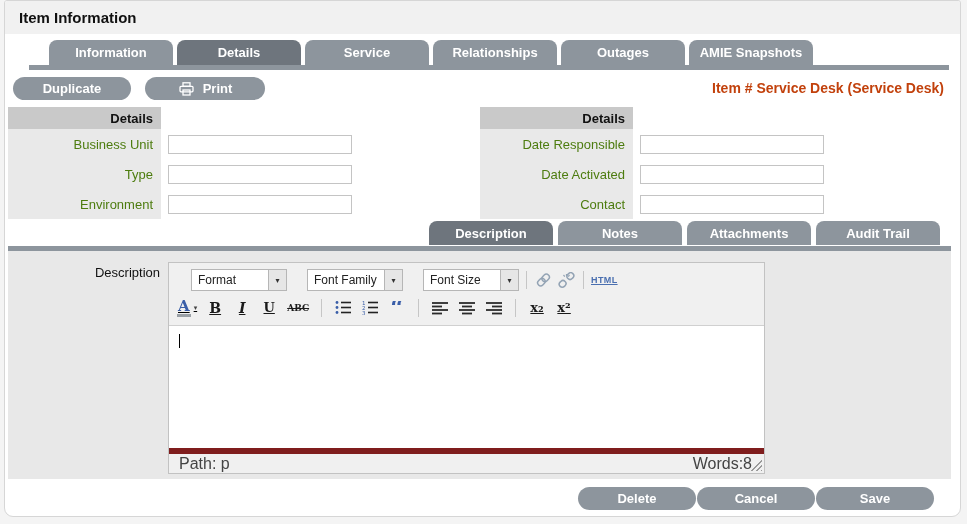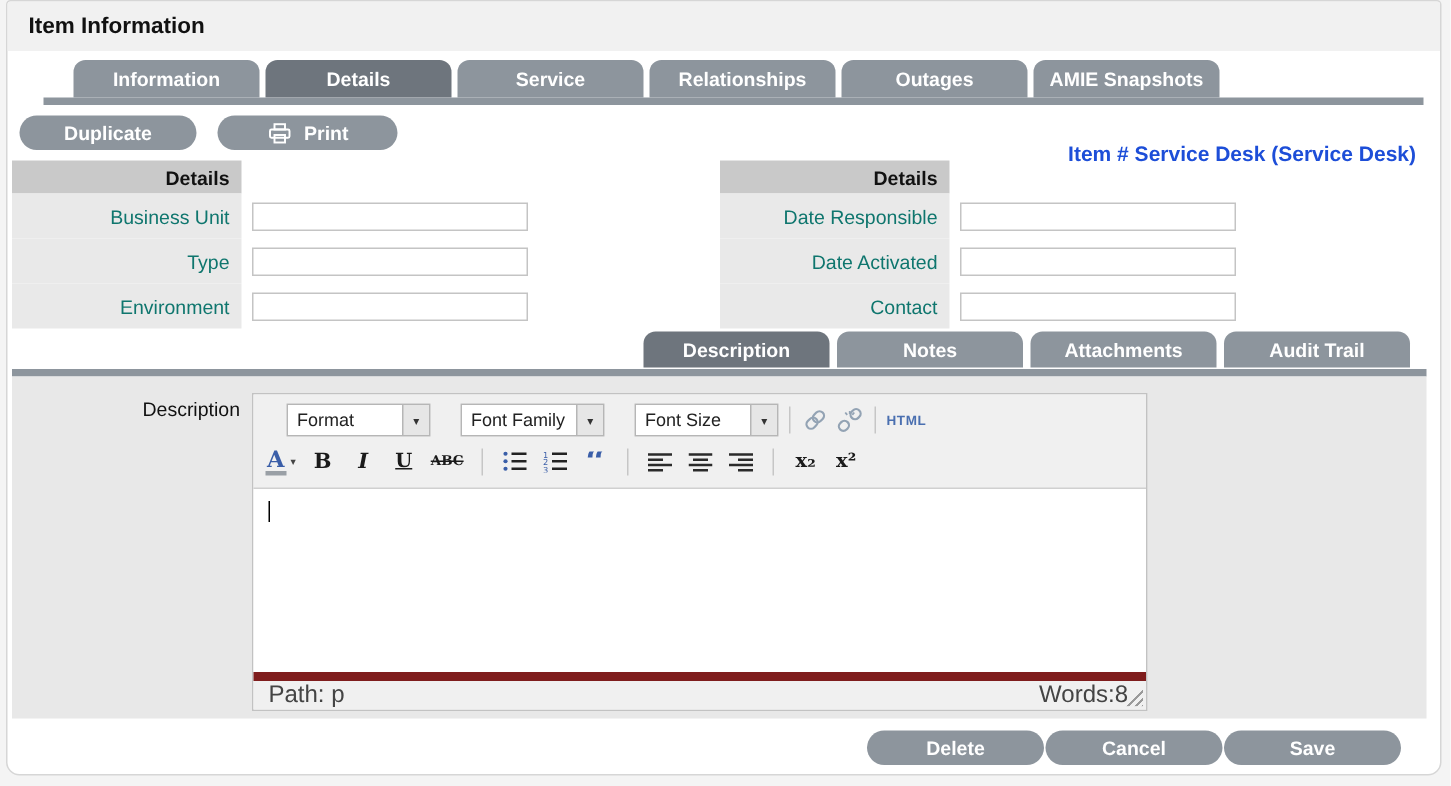--- a/index.html
+++ b/index.html
@@ -30,33 +30,33 @@
   .tab-underline { position:absolute; left:24px; right:11px; top:64px; height:5px; background:#8d959d; }
   
   .pill {
     border:none; border-radius:12px; background:#8d959d; color:#fff;
     font-family:"Liberation Sans",sans-serif;
     font-weight:bold; font-size:13px; height:23px;
     display:flex; align-items:center; justify-content:center; gap:7px; cursor:pointer;
   }
   .btn-duplicate { position:absolute; left:8px; top:76px; width:118px; }
   .btn-print { position:absolute; left:140px; top:76px; width:120px; }
-  .item-ref { position:absolute; right:16px; top:79px; font-size:14px; font-weight:bold; color:#1d4ed8;margin-top:14px; }
+  .item-ref { position:absolute; right:16px; top:79px; font-size:14px; font-weight:bold; color:#c2410c; }
   
   .panel { position:absolute; top:106px; }
   .panel-left { left:3px; }
   .panel-right { left:475px; }
   .panel-hdr {
     width:153px; height:22px; background:#c9c9c9;
     font-size:13px; font-weight:bold; color:#111;
     display:flex; align-items:center; justify-content:flex-end; padding-right:8px;
   }
   .panel-row { display:flex; height:30px; align-items:center; }
   .panel-row .lbl {
-    width:153px; height:100%; background:#e9e9e9; font-size:13px; color:#0f766e;
+    width:153px; height:100%; background:#e9e9e9; font-size:13px; color:#4d7c0f;
     display:flex; align-items:center; justify-content:flex-end; padding-right:8px;
   }
   .panel-row input {
     margin-left:7px; width:184px; height:19px;
     border:1px solid #c4c4c4; background:#fff; font-size:12px; padding:0 4px;
   }
   
   .sub-tabs { position:absolute; right:20px; top:220px; display:flex; gap:5px; }
   .sub-tabs .tab { height:24px; }
   .sub-line { position:absolute; left:3px; right:9px; top:245px; height:5px; background:#8d959d; }
@@ -70,21 +70,21 @@
   .ed-toolbar { background:#f0f0f0; border-bottom:1px solid #d0d0d0; padding:4px 6px 3px; }
   .tb-row1 { display:flex; align-items:center; height:26px; gap:4px; }
   .tb-row2 { display:flex; align-items:center; height:29px; gap:9px; padding-left:2px; }
   .dd { display:flex; height:22px; border:1px solid #b6b6b6; background:#fff; cursor:pointer;margin-left:16px; }
   .dd .dd-text { width:76px; font-size:12px; color:#222; display:flex; align-items:center; padding-left:6px; background:#fff; }
   .dd .dd-arrow {
     width:18px; border-left:1px solid #b6b6b6; background:#e6e6e6;
     display:flex; align-items:center; justify-content:center; font-size:8px; color:#333;
   }
   .vsep { width:1px; height:18px; background:#c6c6c6; margin:0 3px; }
-  .tbtn { display:flex; align-items:center; justify-content:center; cursor:pointer; min-width:18px; height:22px; }
+  .tbtn { display:flex; align-items:center; justify-content:center; cursor:pointer; min-width:18px; height:22px;text-decoration:underline; }
   .html-btn { font-size:9px; font-weight:bold; color:#4a6fb0; letter-spacing:.4px; cursor:pointer; }
   .color-a {
     font-family:"DejaVu Serif",serif; font-weight:bold; font-size:15px; color:#3a5ea8;
     line-height:15px; border-bottom:3px solid #9aa0a6; padding:0 1px;
   }
   .mini-arrow { font-size:7px; color:#444; margin-left:3px; }
   .glyph-b { font-family:"DejaVu Serif",serif; font-weight:bold; font-size:14px; color:#1a1a1a; }
   .glyph-i { font-family:"DejaVu Serif",serif; font-weight:bold; font-style:italic; font-size:14px; color:#1a1a1a; }
   .glyph-u { font-family:"DejaVu Serif",serif; font-weight:bold; font-size:13px; text-decoration:underline; color:#1a1a1a; }
   .glyph-abc { font-family:"DejaVu Serif",serif; font-weight:bold; font-size:9px; text-decoration:line-through; color:#1a1a1a; }

